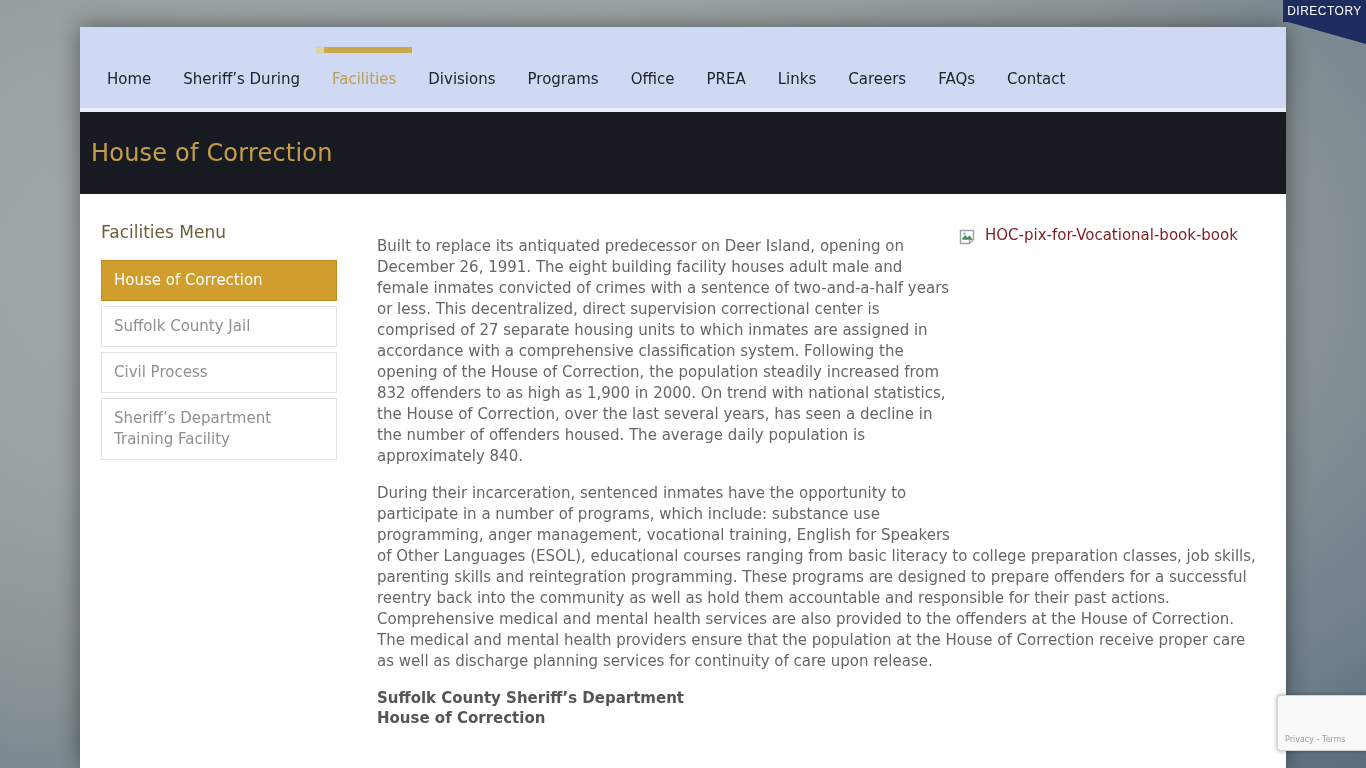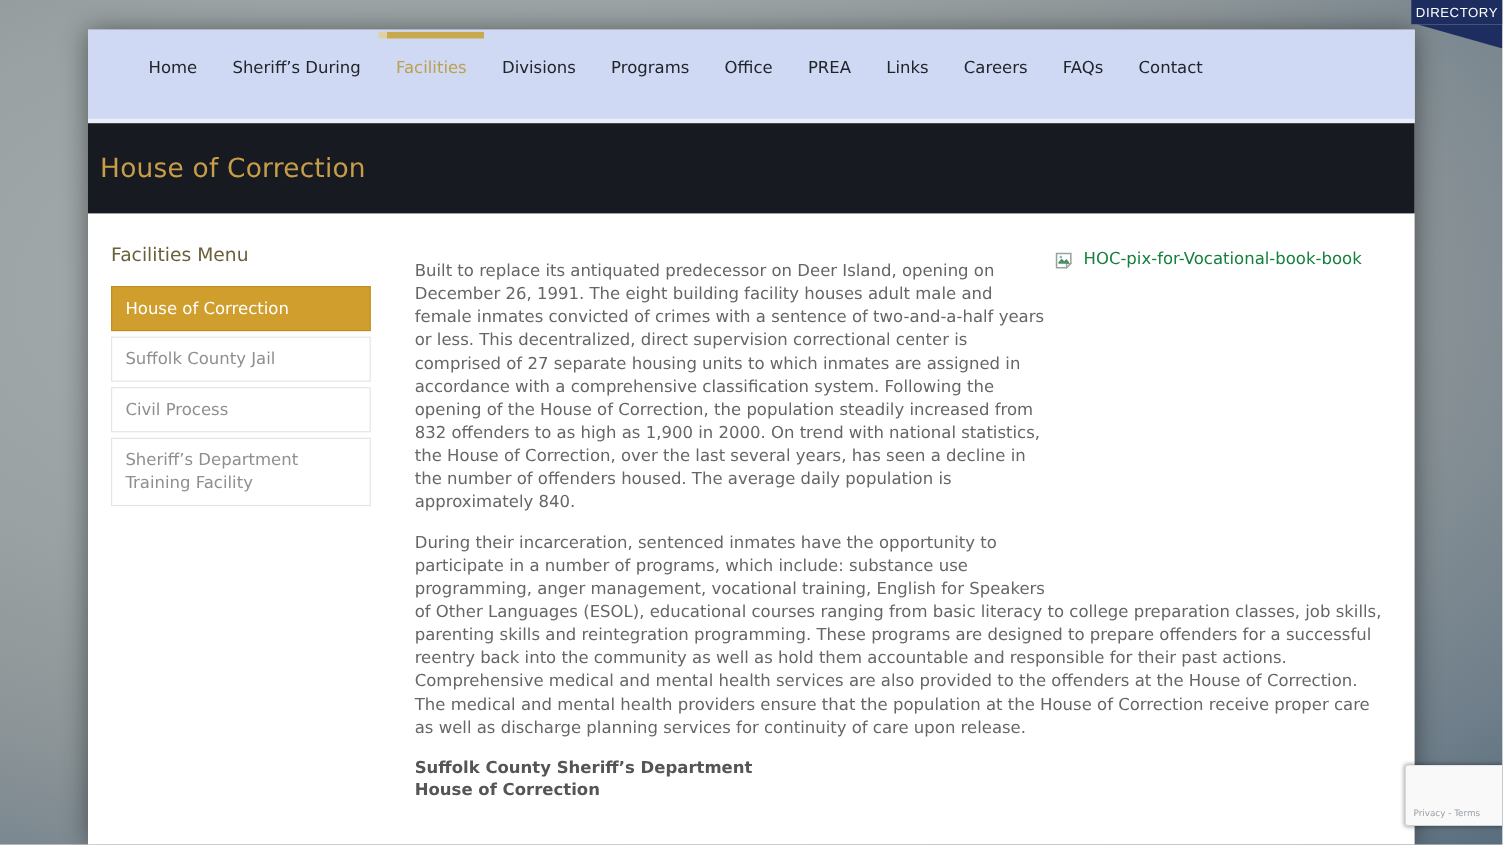--- a/index.html
+++ b/index.html
@@ -12,21 +12,21 @@
     position: relative; width: 1366px; height: 768px; overflow: hidden;
     background: radial-gradient(ellipse at 30% 35%, #aaafaf 0%, #9aa2a3 40%, #8d9598 62%, #6e7e8a 88%, #596d7d 100%);
   }
   .page {
     position: absolute; left: 80px; top: 27px; width: 1206px; height: 741px;
     background: #ffffff; box-shadow: 0 0 22px rgba(0,0,0,0.45);
   }
   
   .navbar {
     position: relative; height: 81px; background: #cfd9f3;
-    display: flex; align-items: center; padding: 0 0 14px 52px; column-gap: 26px;
+    display: flex; align-items: flex-end; padding: 0 0 14px 24px; column-gap: 26px;
   }
   .nav-item {
     position: relative; font-size: 15px; color: #20242b; text-decoration: none;
     padding: 6px 3px; cursor: pointer; white-space: nowrap;
   }
   .nav-item.active { color: #bda04f; }
   .nav-item.active::after {
     content: ""; position: absolute; left: -13px; right: -13px; top: -17px; height: 6px;
     background: linear-gradient(90deg, #ddd2a6 0px, #ddd2a6 8px, #c9a94e 8px);
   }
@@ -55,21 +55,21 @@
     font-size: 15px; padding: 9px 12px; margin-bottom: 5px; cursor: pointer;
     background: #ffffff; border: 1px solid #e3e3e3; color: #8f8f8f; line-height: 21px;
   }
   .menu-item.active { background: #d09e2d; border-color: #c08c1f; color: #ffffff; }
   .main { flex: 1 1 auto; margin-left: 40px; font-size: 15px; color: #666666; line-height: 21px; }
   .float-img {
     float: right; width: 300px; height: 298px; margin: 2px 0 6px 8px;
     display: flex; align-items: flex-start;
   }
   .broken-icon { flex: 0 0 auto; margin: 7px 8px 0 0; }
-  .img-alt { color: #15803d; font-size: 15px; margin-top: 3px; }
+  .img-alt { color: #7f1d1d; font-size: 15px; margin-top: 3px; }
   .para { margin: 16px 0 16px 0; }
   .footer-bold { font-weight: bold; color: #555555; font-size: 15px; line-height: 20px; }
   
   .ribbon {
     position: absolute; top: 0; right: 0; width: 83px; height: 22px;
     background: #1d2d5f; color: #ffffff; font-family: Liberation Sans, sans-serif;
     font-size: 12px; line-height: 22px; text-align: center; letter-spacing: 0.5px; cursor: pointer;
   }
   .ribbon-tail {
     position: absolute; top: 22px; right: 0; width: 78px; height: 22px;

